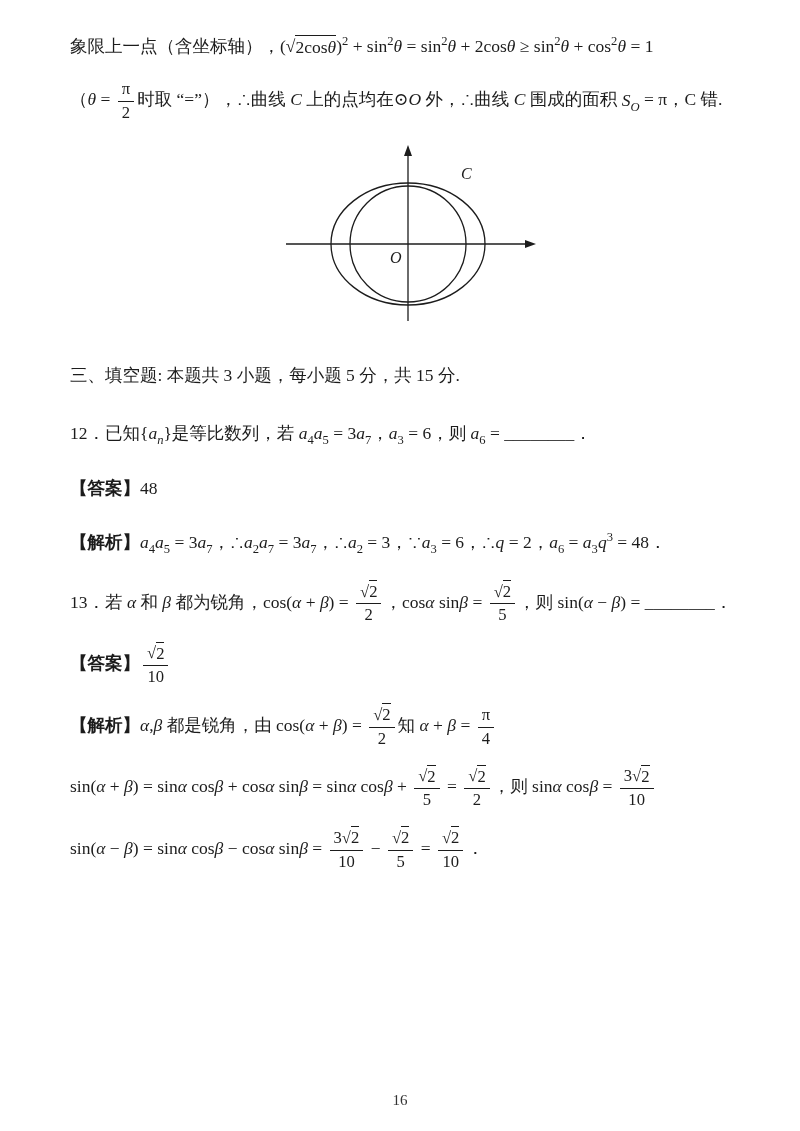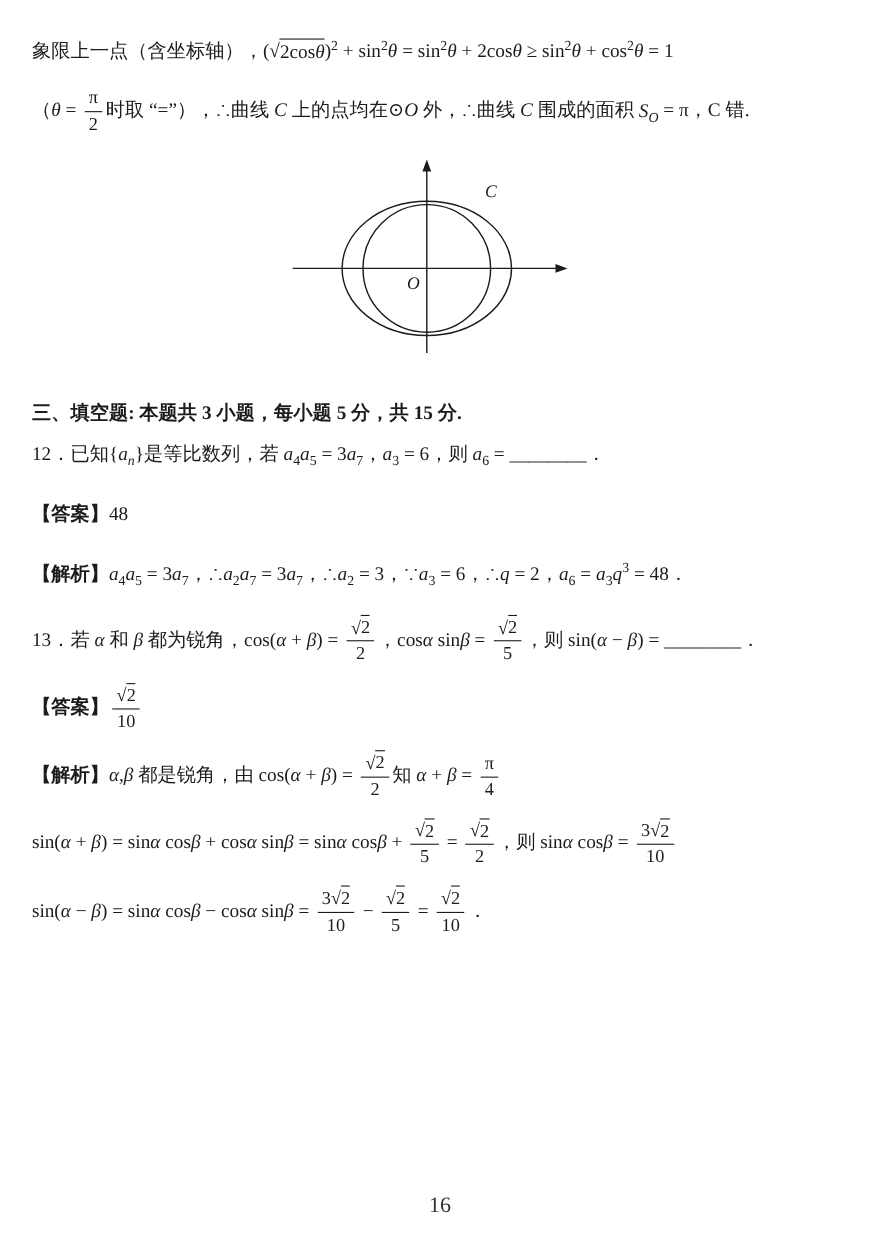--- a/index.html
+++ b/index.html
@@ -6,44 +6,44 @@
   body{
     width:800px;height:1131px;
     font-family:"Liberation Serif","DejaVu Serif",serif;
     color:#1c1c1c;
     position:relative;
     box-sizing:border-box;
   }
   .page{
     box-sizing:border-box;
     width:800px;height:1131px;
-    padding:30px 54px 0 29px;
+    padding:30px 54px 0 70px;
     position:relative;
     font-size:17.5px;
     line-height:1.85;
   }
   p{margin:0 0 21px 0;}
   p.math{margin-bottom:17px;}
   i{font-style:italic;}
   b,.bold{font-weight:bold;}
   sup,sub{font-size:0.72em;}
   .frac{
     display:inline-flex;flex-direction:column;
     vertical-align:middle;text-align:center;
     margin:0 3px;font-size:0.95em;line-height:1.25;
   }
   .frac .num{border-bottom:1.3px solid #1c1c1c;padding:0 4px 1px 4px;}
   .frac .den{padding:1px 4px 0 4px;}
   .rad{border-top:1.2px solid #1c1c1c;padding-top:0.5px;}
   .note{line-height:2.25;text-indent:72px;margin-bottom:14px;font-weight:bold;}
-  .section{font-weight:bold;margin-bottom:4px;}
+  .section{font-weight:normal;margin-bottom:25px;}
   figure{margin:6px 0 18px 0;text-align:center;}
   .pageno{
     position:absolute;bottom:16px;left:0;width:100%;
-    text-align:center;font-size:20px;color:#333;
+    text-align:center;font-size:15px;color:#333;
   }
 </style>
 </head>
 <body>
 
 <div class="page">
 
   <p class="math">象限上一点（含坐标轴），(√<span class="rad">2cos<i>θ</i></span>)<sup>2</sup> + sin<sup>2</sup><i>θ</i> = sin<sup>2</sup><i>θ</i> + 2cos<i>θ</i> ≥ sin<sup>2</sup><i>θ</i> + cos<sup>2</sup><i>θ</i> = 1</p>
 
   <p class="math">（<i>θ</i> = <span class="frac">

